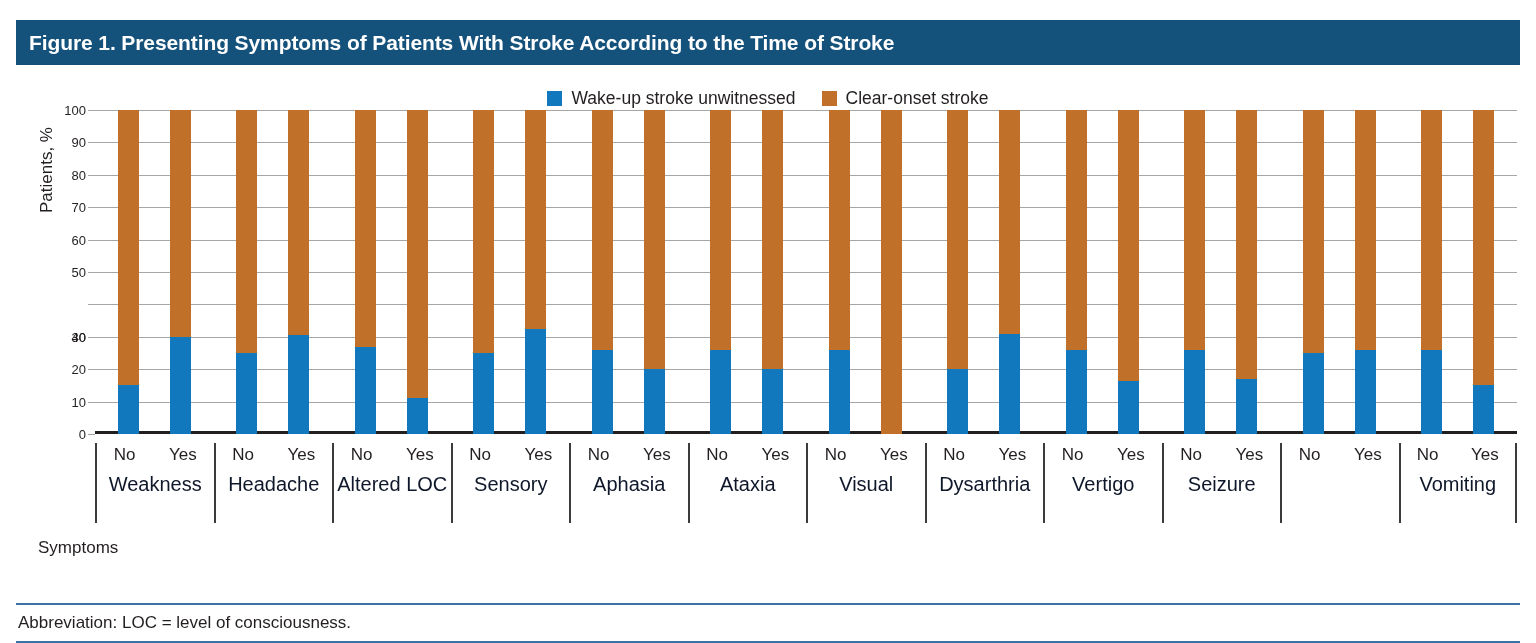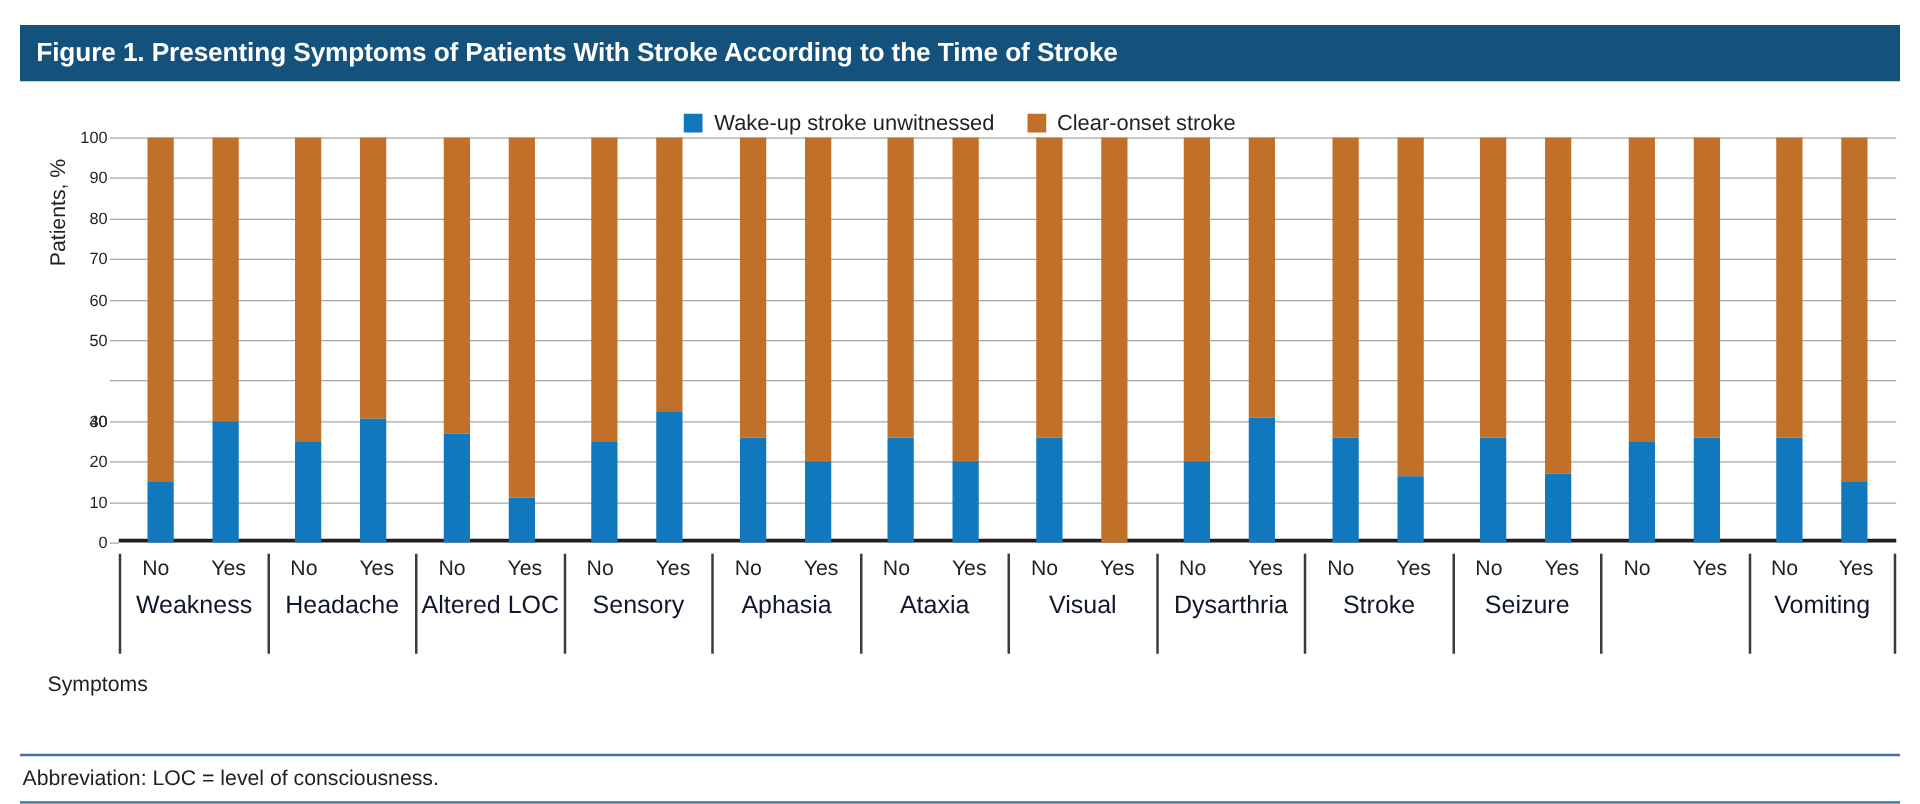--- a/index.html
+++ b/index.html
@@ -425,21 +425,21 @@
         <span>No</span>
         <span>Yes</span>
       </div>
       <div class="x-group-name">Dysarthria</div>
     </div>
     <div class="x-group no-right" style="left: 948px; width: 118.5px;">
       <div class="x-group-yesno">
         <span>No</span>
         <span>Yes</span>
       </div>
-      <div class="x-group-name">Stroke</div>
+      <div class="x-group-name">Vertigo</div>
     </div>
     <div class="x-group no-right" style="left: 1066.5px; width: 118.5px;">
       <div class="x-group-yesno">
         <span>No</span>
         <span>Yes</span>
       </div>
       <div class="x-group-name">Seizure</div>
     </div>
     <div class="x-group no-right" style="left: 1185px; width: 118.5px;">
       <div class="x-group-yesno">

